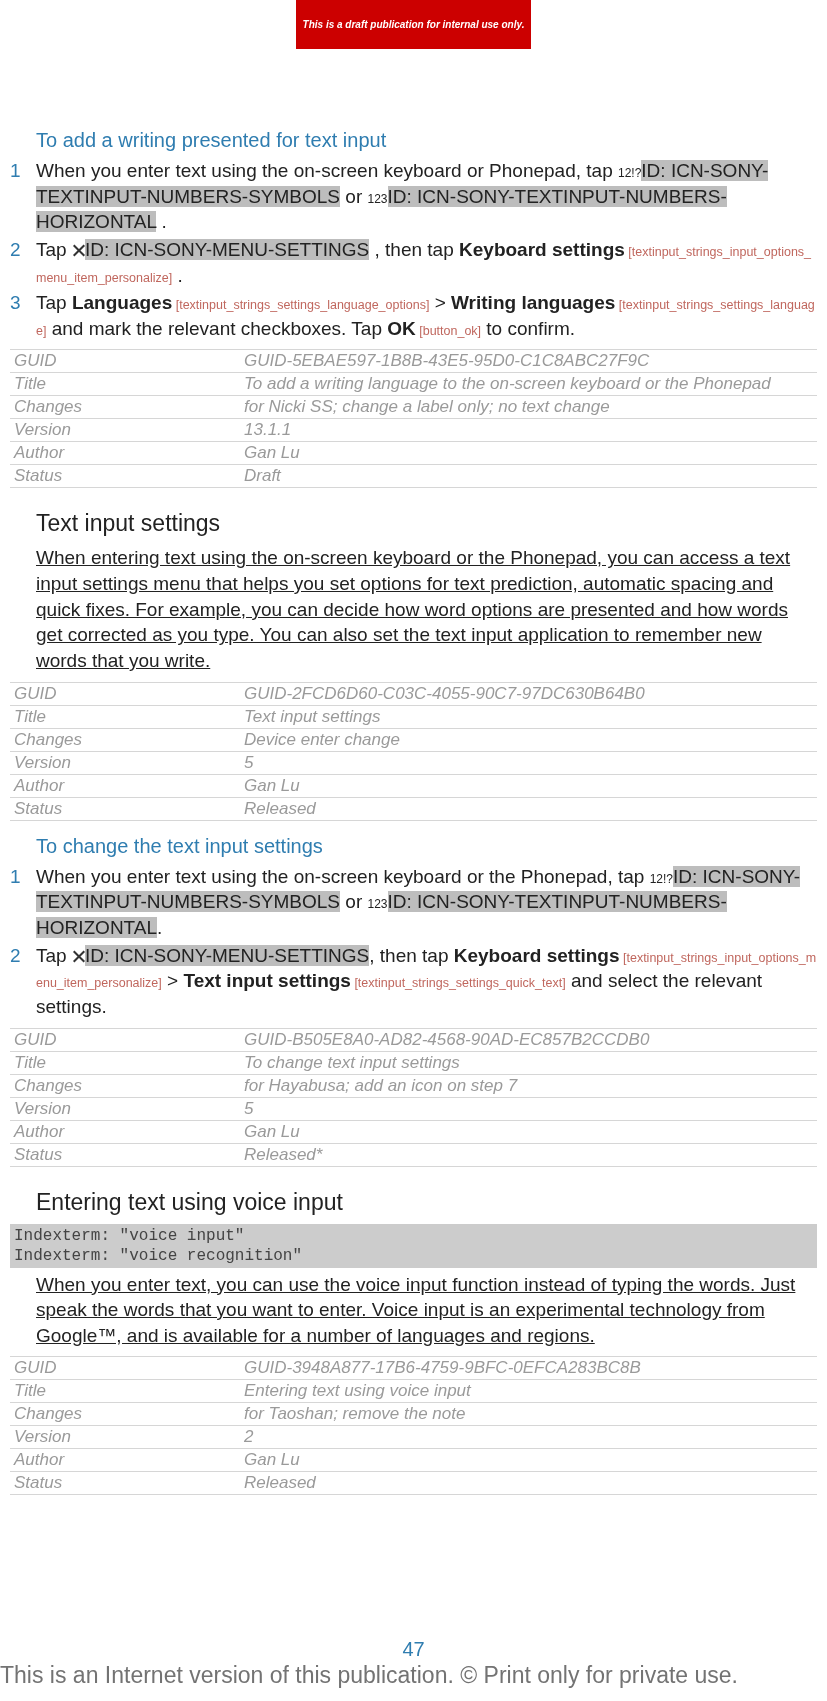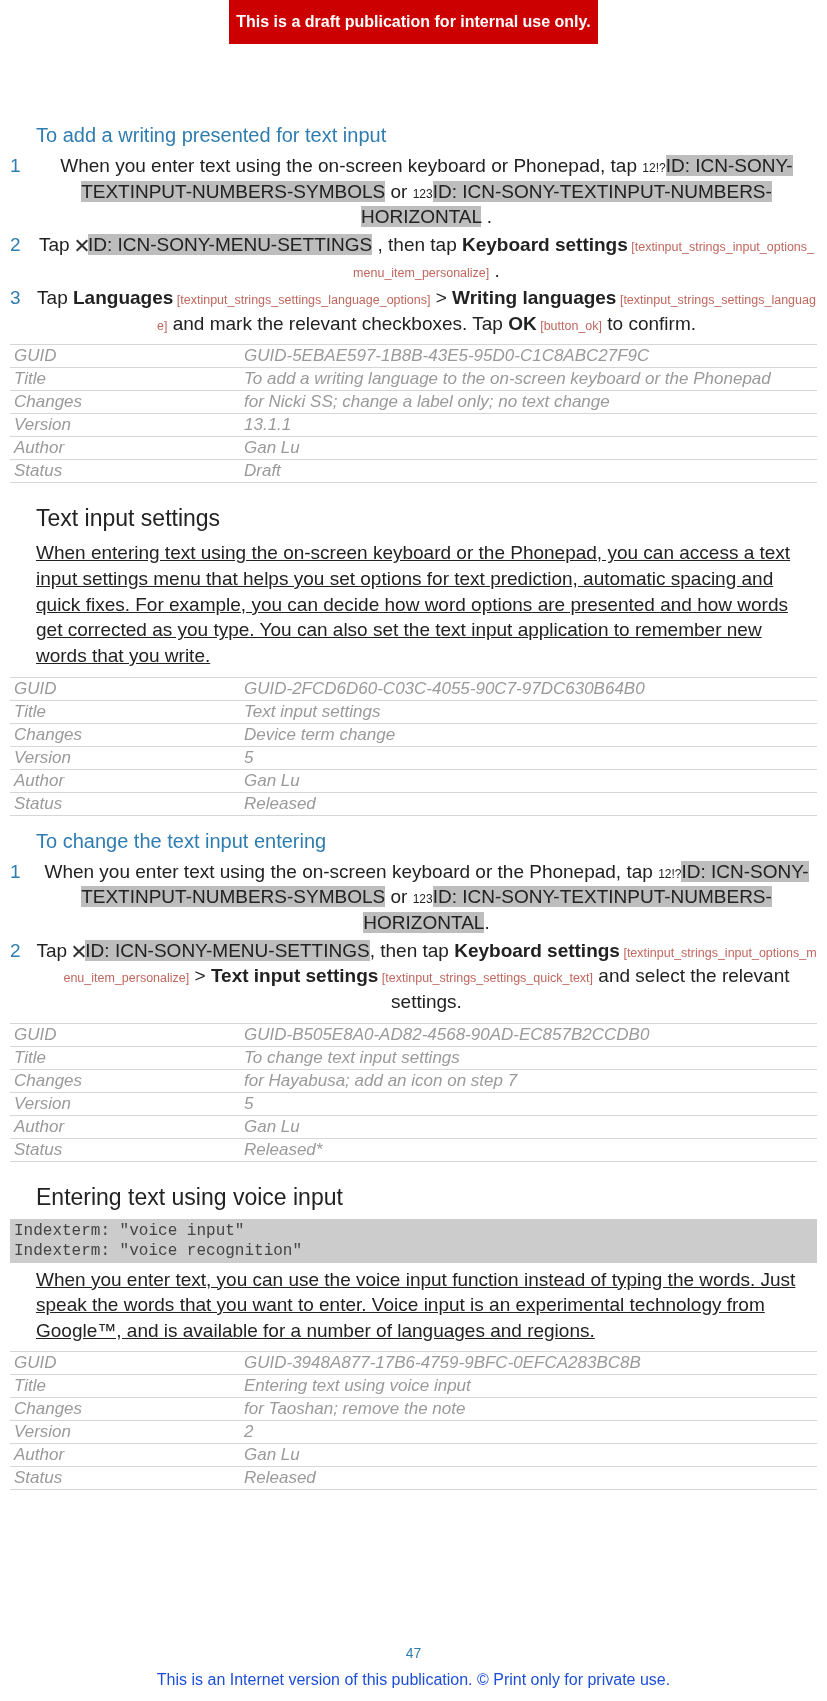--- a/index.html
+++ b/index.html
@@ -10,39 +10,40 @@
     width: 827px;
     min-height: 1701px;
     background: #fff;
     position: relative;
     padding: 0 0 60px 0;
   }
   .draft-banner {
     background: #c00;
     color: #fff;
     font-weight: bold;
-    font-size: 16px;
+    font-size: 10px;
     text-align: center;
-    padding: 12px 6px;
+    padding: 18px 6px;
     display: table;
     margin: 0 auto 80px auto;
     border: 1px solid #c00;
+    font-style: italic;
   }
   .content { padding: 0 10px 0 10px; }
   .section-heading {
     color: #2f7db0;
     font-size: 20px;
     font-weight: normal;
     margin: 0 0 6px 26px;
   }
   .section-heading.black { color: #222; font-size: 23px; font-weight: normal; margin-top: 22px; margin-bottom:8px;}
   .steps { list-style: none; margin: 0; padding: 0; }
   .step { display: flex; align-items: flex-start; margin-bottom: 2px; line-height: 1.35; }
   .stepnum { color: #2f7db0; width: 26px; flex-shrink: 0; font-size:19px; }
-  .stepbody { flex: 1; text-align: center; }
+  .stepbody { flex: 1; }
   .stepbody b { font-weight: bold; }
   .idhl { background: #bdbdbd; }
   .ref { color: #c0675e; font-size: 12.5px; word-break: break-all; }
   .subicon { font-size: 12px; vertical-align: baseline; }
   .body-para { margin: 0 10px 0 26px; line-height: 1.35; text-decoration: underline; }
   .meta-table {
     width: 100%;
     border-collapse: collapse;
     margin: 8px 0 14px 0;
     font-size: 17px;
@@ -58,29 +59,28 @@
     font-family: "Courier New", monospace;
     font-size: 16px;
     color: #444;
     padding: 2px 4px;
     margin: 4px 0 4px 0;
     line-height: 1.25;
   }
   .page-num {
     text-align: center;
     color: #2f7db0;
-    font-size: 14px;
+    font-size: 20px;
     position: absolute;
     bottom: 40px;
     width: 100%;
   }
   .footer-note {
-    text-align: center;
-    color: #1d4ed8;
-    font-size: 16px;
+    color: #737373;
+    font-size: 23px;
     position: absolute;
     bottom: 12px;
     width: 100%;
   }
   .crossed { display:inline-block; width:13px; height:13px; position:relative; top:1px;}
   .crossed::before, .crossed::after {
     content:""; position:absolute; left:6px; top:-1px; width:2px; height:15px; background:#333;
   }
   .crossed::before { transform: rotate(45deg);}
   .crossed::after { transform: rotate(-45deg);}
@@ -151,38 +151,38 @@
         <tr>
           <td>GUID</td>
           <td>GUID-2FCD6D60-C03C-4055-90C7-97DC630B64B0</td>
         </tr>
     <tr>
           <td>Title</td>
           <td>Text input settings</td>
         </tr>
     <tr>
           <td>Changes</td>
-          <td>Device term change</td>
+          <td>Device enter change</td>
         </tr>
     <tr>
           <td>Version</td>
           <td>5</td>
         </tr>
     <tr>
           <td>Author</td>
           <td>Gan Lu</td>
         </tr>
     <tr>
           <td>Status</td>
           <td>Released</td>
         </tr>
   </tbody>
     </table>
 
-  <div class="section-heading">To change the text input entering</div>
+  <div class="section-heading">To change the text input settings</div>
   <ol class="steps">
     <li class="step">
       <div class="stepnum">1</div>
       <div class="stepbody">
         <span>When you enter text using the on-screen keyboard or the Phonepad, tap </span><span class="subicon">12!?</span><span class="idhl">ID: ICN-SONY-TEXTINPUT-NUMBERS-SYMBOLS</span><span> or </span><span class="subicon">123</span><span class="idhl">ID: ICN-SONY-TEXTINPUT-NUMBERS-HORIZONTAL</span><span>.</span>
       </div>
     </li>
     <li class="step">
       <div class="stepnum">2</div>
       <div class="stepbody">

